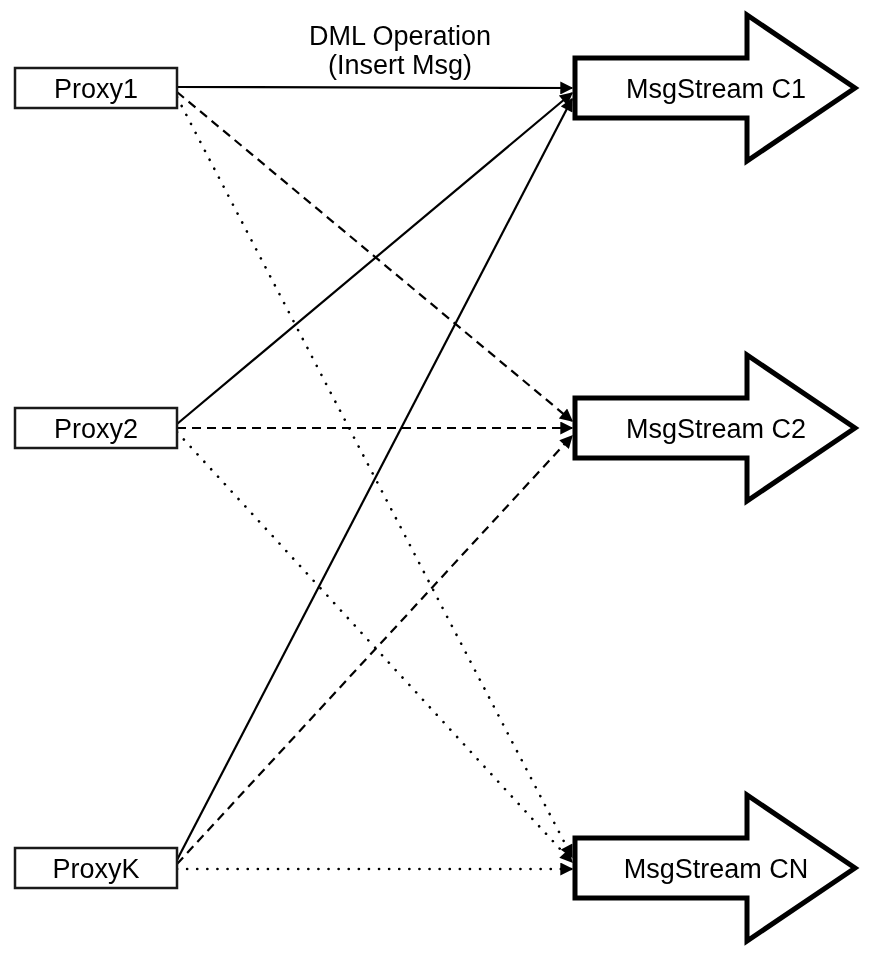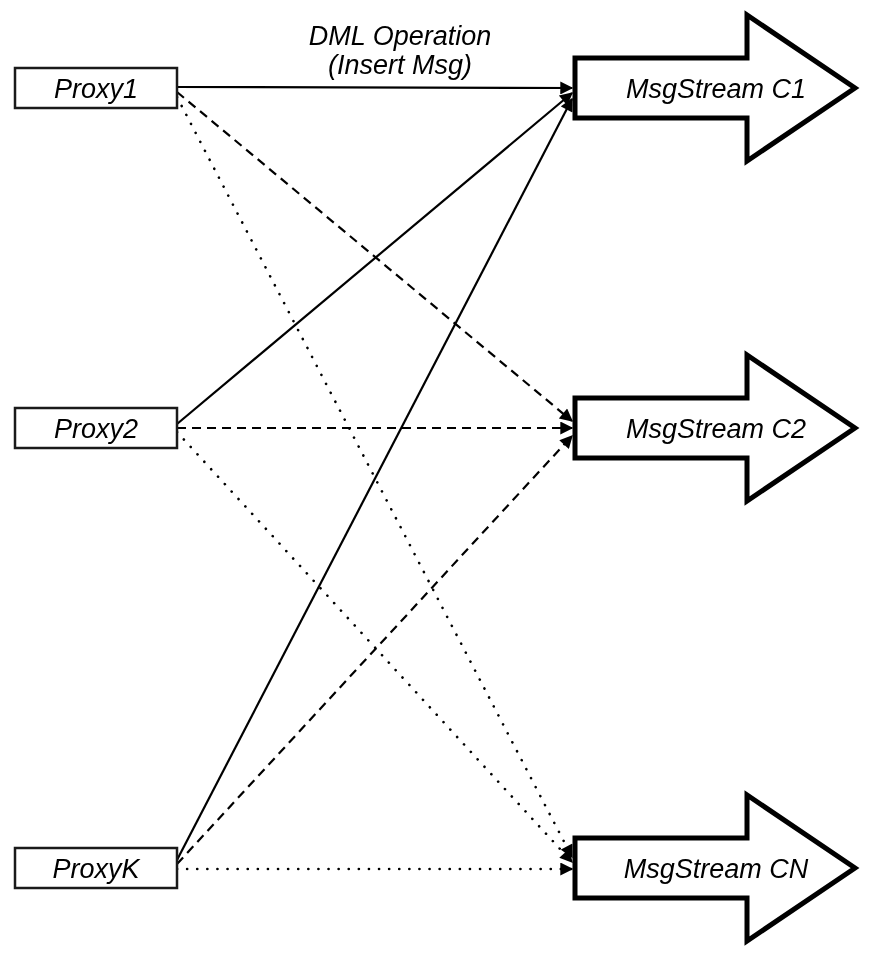--- a/index.html
+++ b/index.html
@@ -11,21 +11,20 @@
     margin: 0;
     padding: 0;
     background: var(--bg, #ffffff);
   }
   .canvas {
     position: relative;
     width: 875px;
     height: 956px;
     background: var(--bg, #ffffff);
     overflow: hidden;
-    font-style: italic;
   }
   svg { display: block; }
   text {
     font-family: "Liberation Sans", "DejaVu Sans", sans-serif;
     font-size: 27px;
     fill: var(--line, #000000);
   }
   .title-text { font-size: 27px; }
   .node-box {
     fill: var(--fill, #ffffff);

